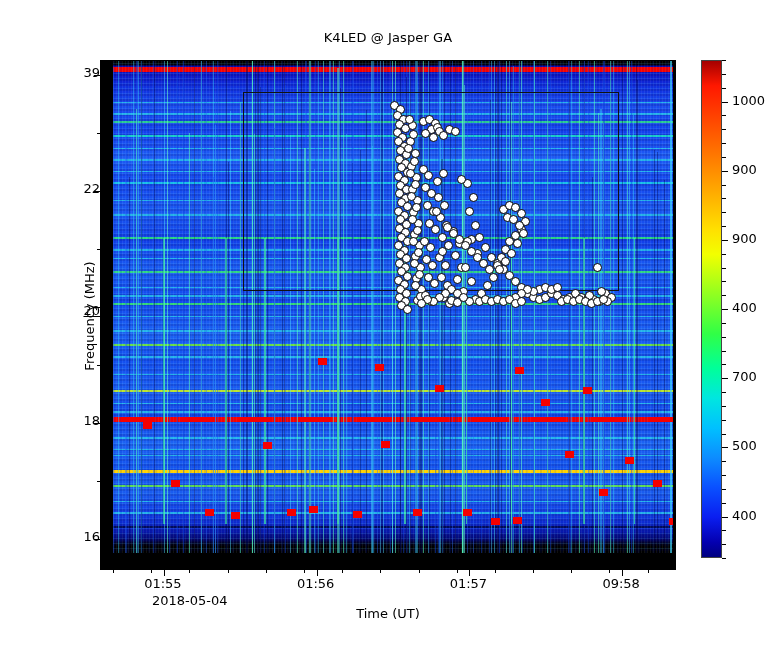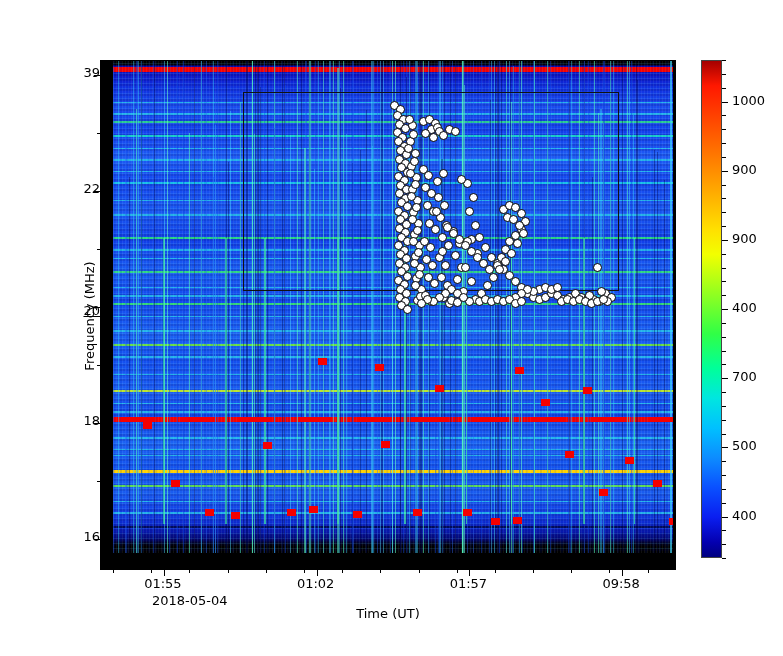--- a/index.html
+++ b/index.html
@@ -105,20 +105,21 @@
         border:0.8px solid #444;box-sizing:border-box;}
   .cbtick{position:absolute;left:722px;width:6px;height:1px;background:#000;}
   .cbtick.minor{width:4px;}
   .cblabel{position:absolute;left:732px;font-size:13px;}
 </style>
 </head>
 <body>
 
 <div id="figure">
 
+  <div id="title">K4LED @ Jasper GA</div>
 
   <div id="axes">
 
     <div id="raster">
       <div class="layer" id="bg-base"></div>
       <div class="layer" id="bg-stripes"></div>
       <div class="layer" id="bg-lines">
           <div class="hline" style="top: 6.18235px; height: 5px; background: rgb(245, 0, 0); opacity: 1;"></div>
           <div class="hline" style="top: 59.7765px; height: 2px; background: rgb(42, 214, 138); opacity: 0.92;"></div>
           <div class="hline" style="top: 74.2471px; height: 2px; background: rgb(24, 216, 200); opacity: 0.92;"></div>
@@ -651,21 +652,21 @@
 
   <div id="ylabels">
       <div class="ylabel" style="top: 528.529px;">16</div>
       <div class="ylabel" style="top: 412.765px;">18</div>
       <div class="ylabel" style="top: 303px; text-decoration: underline;">20</div>
       <div class="ylabel" style="top: 181.235px;">22</div>
       <div class="ylabel" style="top: 65.4706px;">39</div>
     </div>
   <div id="xlabels">
       <div class="xlabel" style="left: 122.867px;">01:55</div>
-      <div class="xlabel" style="left: 275.622px;">01:02</div>
+      <div class="xlabel" style="left: 275.622px;">01:56</div>
       <div class="xlabel" style="left: 428.378px;">01:57</div>
       <div class="xlabel" style="left: 581.133px;">09:58</div>
     </div>
   <div id="xtitle">Time (UT)</div>
   <div id="datestamp">2018-05-04</div>
 
   <div id="cbar"></div>
   <div id="cbticks">
       <div class="cbtick" style="top: 101.5px;"></div>
       <div class="cblabel" style="top: 92.5px;">1000</div>

